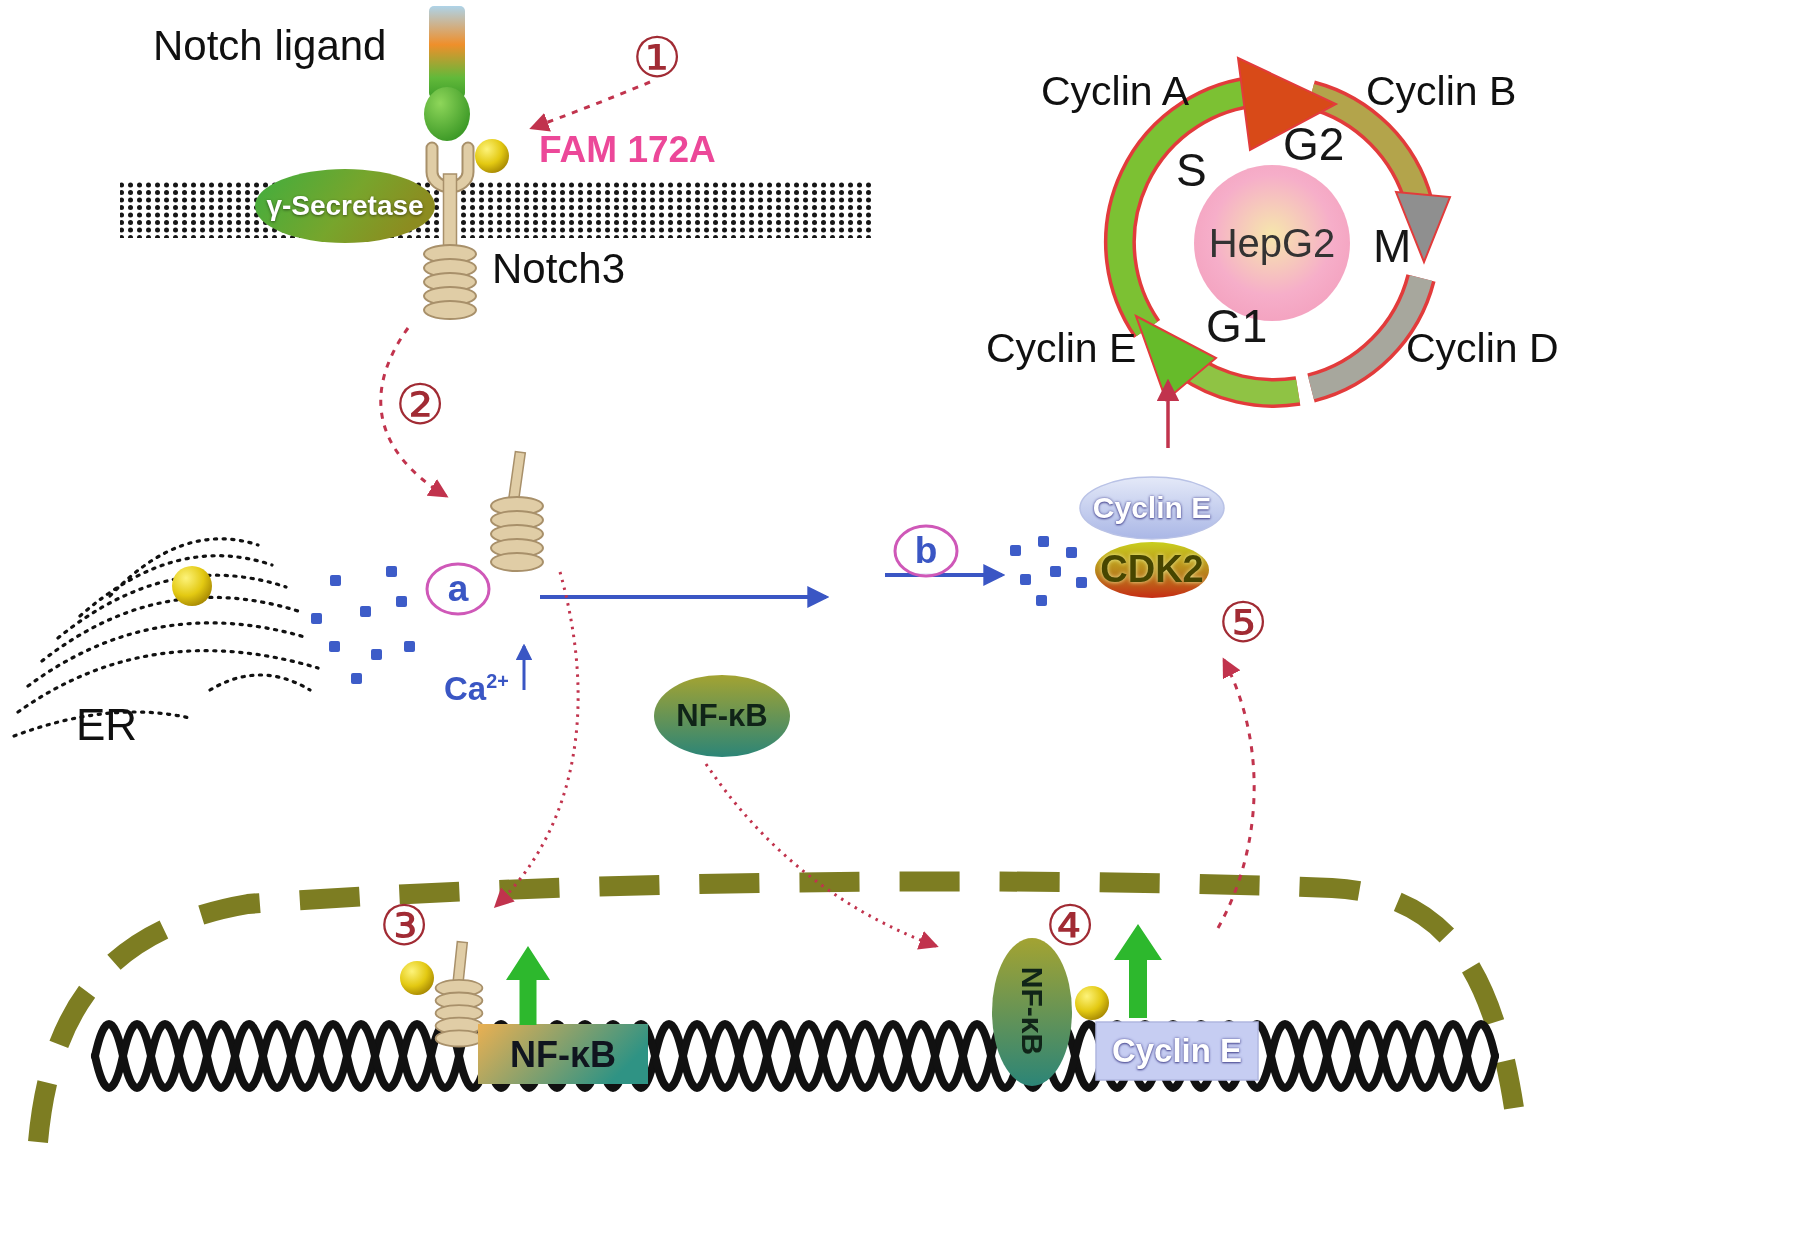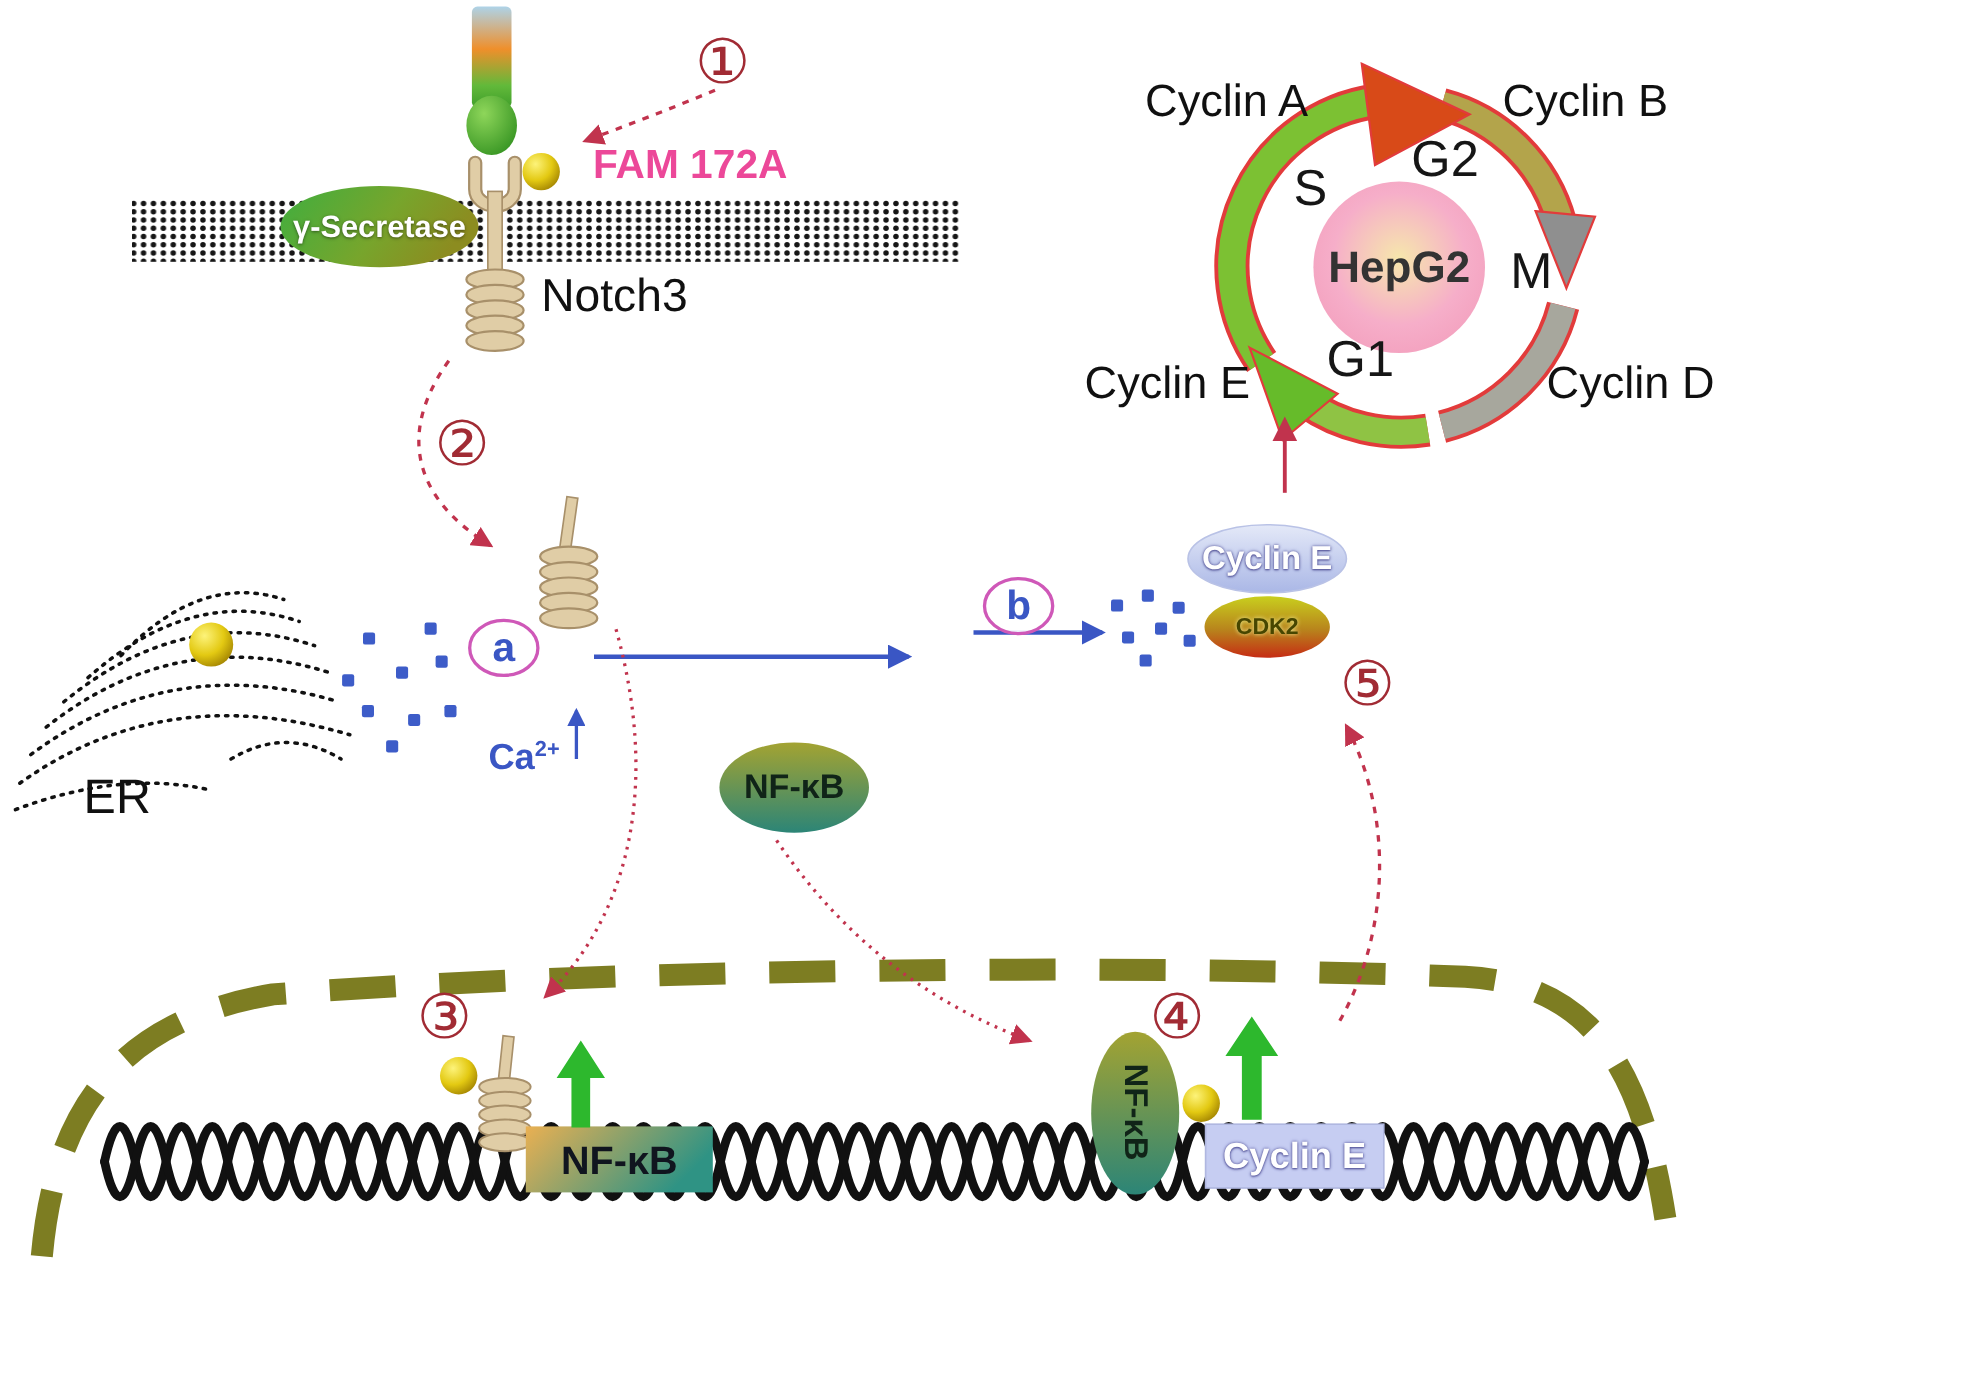--- a/index.html
+++ b/index.html
@@ -208,40 +208,41 @@
   <g fill="none" stroke="#c1334d">
     <path d="M650 82 C612 98 570 114 532 128" stroke-width="3" stroke-dasharray="6 7" marker-end="url(#mRed)"></path>
     <path d="M408 328 C362 392 374 452 446 496" stroke-width="3" stroke-dasharray="6 7" marker-end="url(#mRed)"></path>
     <path d="M560 572 C598 708 576 828 496 906" stroke-width="3" stroke-dasharray="2.5 5.5" marker-end="url(#mRed)"></path>
     <path d="M706 764 C775 866 860 918 936 946" stroke-width="3" stroke-dasharray="2.5 5.5" marker-end="url(#mRed)"></path>
     <path d="M1218 928 C1262 850 1268 745 1224 660" stroke-width="3" stroke-dasharray="6 7" marker-end="url(#mRed)"></path>
     <path d="M1168 448 L1168 382" stroke-width="3.5" marker-end="url(#mRed)"></path>
   </g>
 </svg>
 
+<div class="lbl" style="left:153px;top:24px;font-size:42px;">Notch ligand</div>
 <div class="step" style="left:657px;top:57px;">①</div>
 <div class="lbl bold orange" style="left:539px;top:131px;font-size:37px;">FAM 172A</div>
 <div class="lbl ctr bold" style="left:345px;top:206px;font-size:28px;color:#fff;text-shadow:0 1px 3px rgba(0,0,0,.5);">γ-Secretase</div>
 <div class="lbl" style="left:492px;top:247px;font-size:42px;">Notch3</div>
 <div class="step" style="left:420px;top:404px;">②</div>
 
 <div class="lbl" style="left:76px;top:702px;font-size:44px;">ER</div>
 <div class="lbl bold blue" style="left:444px;top:671px;font-size:33px;"><span>Ca</span><sup>2+</sup></div>
 <div class="lbl ctr bold blue" style="left:458px;top:589px;font-size:37px;">a</div>
 <div class="lbl ctr bold blue" style="left:926px;top:551px;font-size:37px;">b</div>
 <div class="lbl ctr bold green-dark" style="left:722px;top:716px;font-size:31px;">NF-κB</div>
 <div class="lbl ctr bold white-sh" style="left:1152px;top:508px;font-size:30px;">Cyclin E</div>
-<div class="lbl ctr bold olive-sh" style="left:1152px;top:570px;font-size:21px;">CDK2</div>
+<div class="lbl ctr bold olive-sh" style="left:1152px;top:570px;font-size:38px;">CDK2</div>
 <div class="step" style="left:1243px;top:622px;">⑤</div>
 
 <div class="lbl" style="left:1013px;top:70px;font-size:41px;margin-left:28px;">Cyclin A</div>
 <div class="lbl" style="left:1366px;top:70px;font-size:41px;">Cyclin B</div>
 <div class="lbl phase" style="left:1176px;top:146px;">S</div>
 <div class="lbl phase" style="left:1283px;top:120px;">G2</div>
-<div class="lbl ctr" style="left:1272px;top:243px;font-size:40px;color:#333;font-weight:bold;">HepG2</div>
+<div class="lbl ctr" style="left:1272px;top:243px;font-size:40px;color:#333;">HepG2</div>
 <div class="lbl phase" style="left:1373px;top:222px;">M</div>
 <div class="lbl phase" style="left:1206px;top:302px;">G1</div>
 <div class="lbl" style="left:986px;top:327px;font-size:41px;">Cyclin E</div>
 <div class="lbl" style="left:1406px;top:327px;font-size:41px;">Cyclin D</div>
 
 <div class="step" style="left:404px;top:925px;">③</div>
 <div class="step" style="left:1070px;top:925px;">④</div>
 <div class="lbl ctr bold" style="left:563px;top:1055px;font-size:36px;color:#10151f;">NF-κB</div>
 <div class="lbl vert bold green-dark" style="left:1032px;top:1011px;font-size:30px;position:absolute;">NF-κB</div>
 <div class="lbl ctr bold white-sh" style="left:1177px;top:1051px;font-size:33px;">Cyclin E</div>

